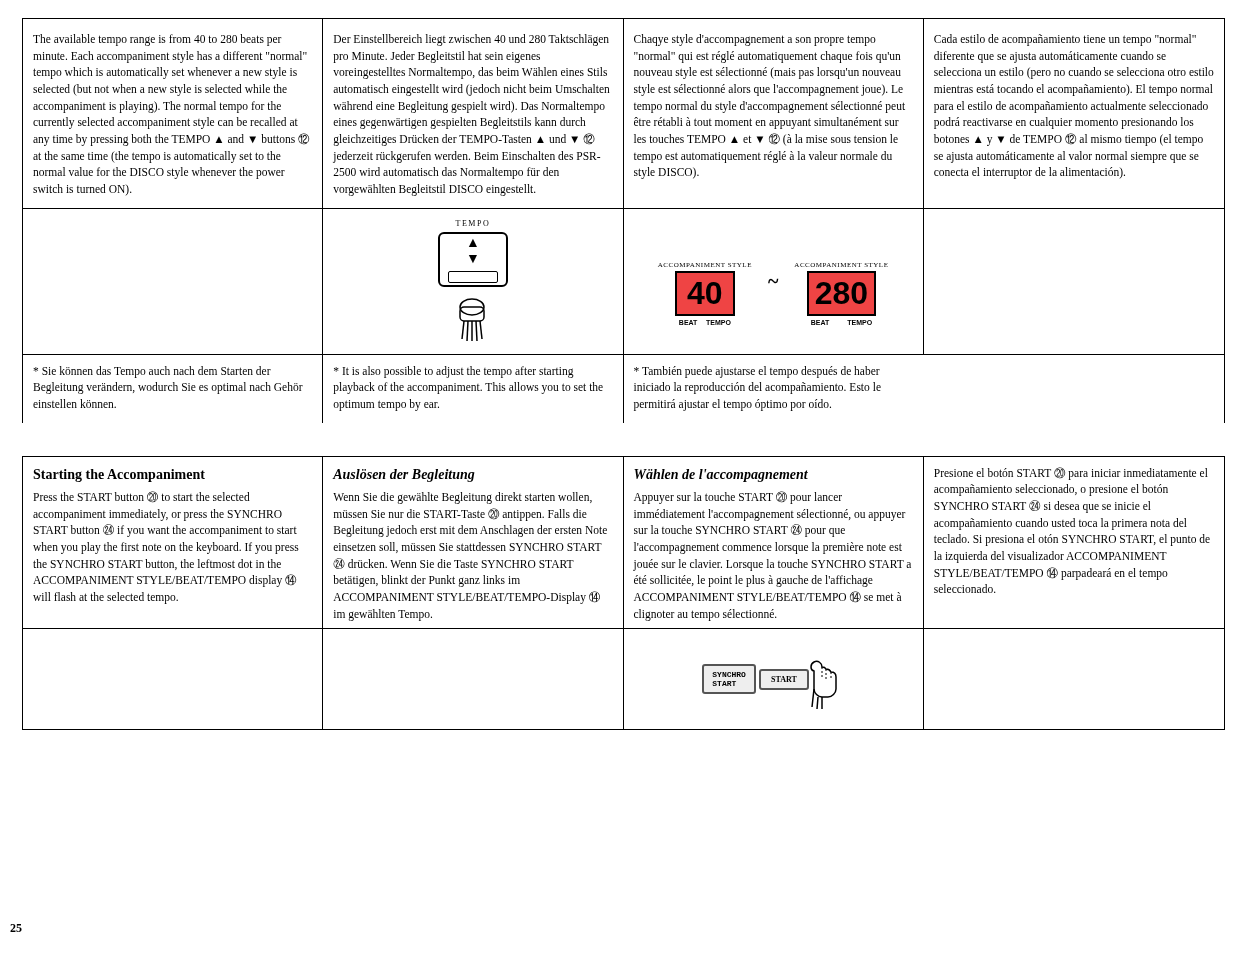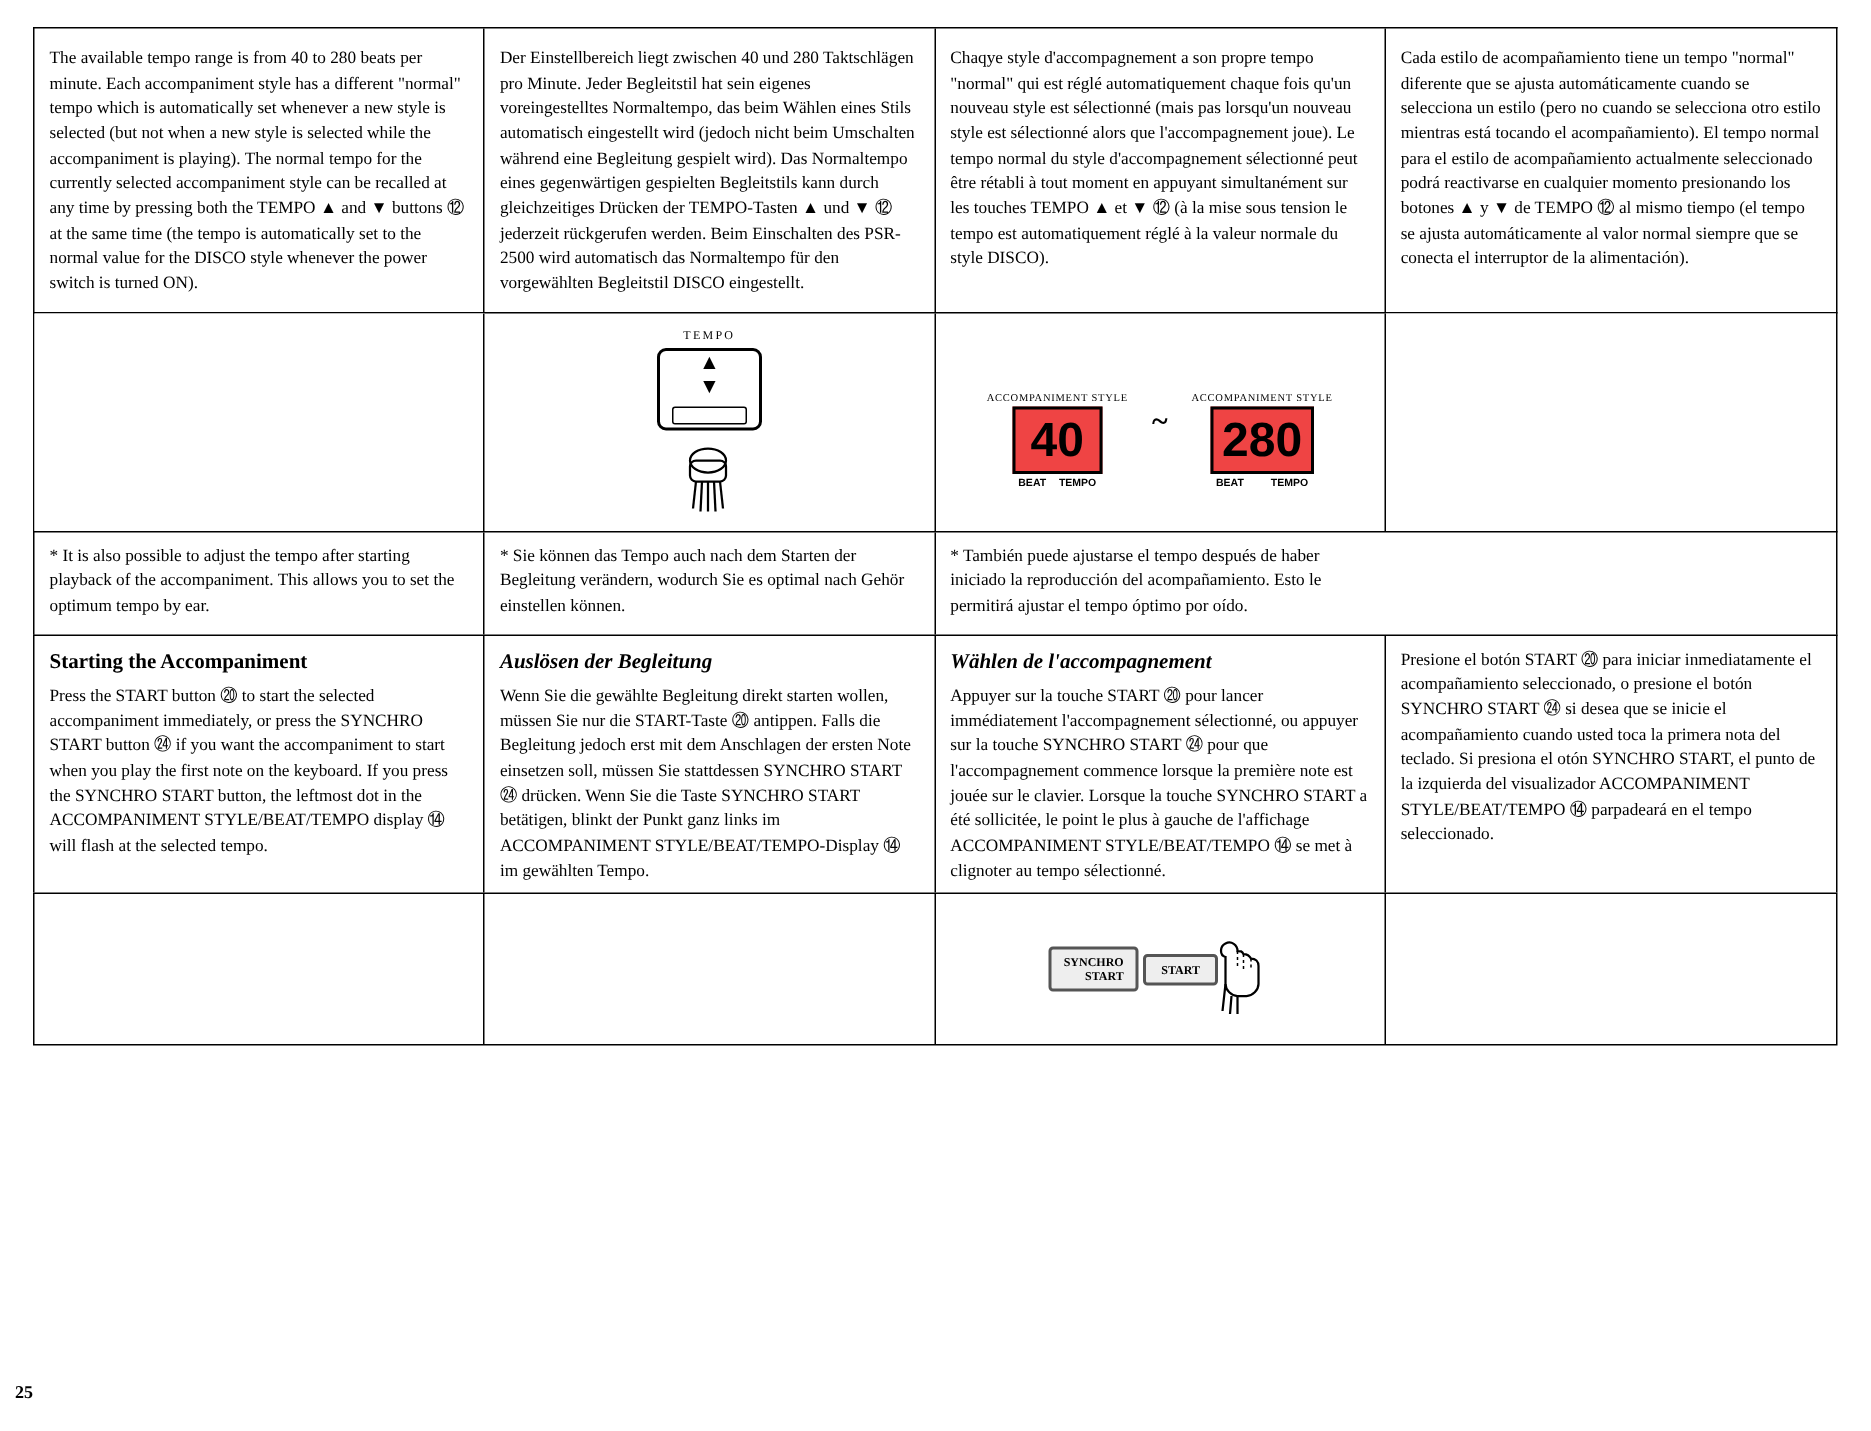--- a/index.html
+++ b/index.html
@@ -66,20 +66,21 @@
       line-height: 1.45;
     }
     .bullet-col:last-child { border-right: none; }
 
     .section-row {
       display: grid;
       grid-template-columns: 1fr 1fr 1fr 1fr;
       gap: 0;
       border: 1.5px solid #000;
       border-bottom: none;
+      margin-top: 33px;
     }
     .section-col {
       padding: 8px 10px 6px 10px;
       border-right: 1.5px solid #000;
       font-size: 11.5px;
       line-height: 1.45;
     }
     .section-col:last-child { border-right: none; }
     .section-title {
       font-weight: bold;
@@ -277,24 +278,24 @@
           </div>
         </div>
       </div>
     </div>
 
     <div class="diagram-col empty"></div>
   </div>
 
   <div class="bullet-row">
     <div class="bullet-col">
+      <span>* Sie können das Tempo auch nach dem Starten der Begleitung verändern, wodurch Sie es optimal nach Gehör einstellen können.</span>
+    </div>
+    <div class="bullet-col">
       <span>* It is also possible to adjust the tempo after starting playback of the accompaniment. This allows you to set the optimum tempo by ear.</span>
-    </div>
-    <div class="bullet-col">
-      <span>* Sie können das Tempo auch nach dem Starten der Begleitung verändern, wodurch Sie es optimal nach Gehör einstellen können.</span>
     </div>
     <div class="bullet-col">
       <span>* También puede ajustarse el tempo después de haber iniciado la reproducción del acompañamiento. Esto le permitirá ajustar el tempo óptimo por oído.</span>
     </div>
   </div>
 
   <div class="section-row">
     <div class="section-col">
       <span class="section-title">Starting the Accompaniment</span>
       <span>Press the START button ⑳ to start the selected accompaniment immediately, or press the SYNCHRO START button ㉔ if you want the accompaniment to start when you play the first note on the keyboard. If you press the SYNCHRO START button, the leftmost dot in the ACCOMPANIMENT STYLE/BEAT/TEMPO display ⑭ will flash at the selected tempo.</span>
@@ -312,21 +313,21 @@
     </div>
   </div>
 
   <div class="bottom-diagram-row">
     <div class="bottom-diagram-col"></div>
     <div class="bottom-diagram-col"></div>
 
     <div class="bottom-diagram-col">
       <div class="button-diagram">
         <div class="btn-rect">
-          <div style="font-size:8px;font-weight:bold;text-align:right;">SYNCHRO<br>START</div>
+          <div style="font-size:8px;font-weight:bold;text-align:left;font-family:Liberation Mono, monospace;">SYNCHRO<br>START</div>
         </div>
         <div class="btn-rect">
           <div style="font-size:8px;font-weight:bold;text-align:center;">START</div>
         </div>
 
         <svg width="40" height="55" viewBox="0 0 40 55" style="margin-left:-8px;margin-top:10px;">
           <path d="M18 10 C18 6 14 3 10 5 C6 7 6 13 10 14 L10 32 C10 36 14 40 18 40 L24 40 C28 40 32 36 32 32 L32 20 C32 17 30 15 27 15 C26 13 24 12 22 12 C21 10 20 10 18 10 Z" fill="none" stroke="#000" stroke-width="1.5"></path>
           <line x1="18" y1="10" x2="18" y2="22" stroke="#000" stroke-width="1" stroke-dasharray="2,2"></line>
           <line x1="22" y1="12" x2="22" y2="22" stroke="#000" stroke-width="1" stroke-dasharray="2,2"></line>
           <line x1="27" y1="15" x2="27" y2="22" stroke="#000" stroke-width="1" stroke-dasharray="2,2"></line>

